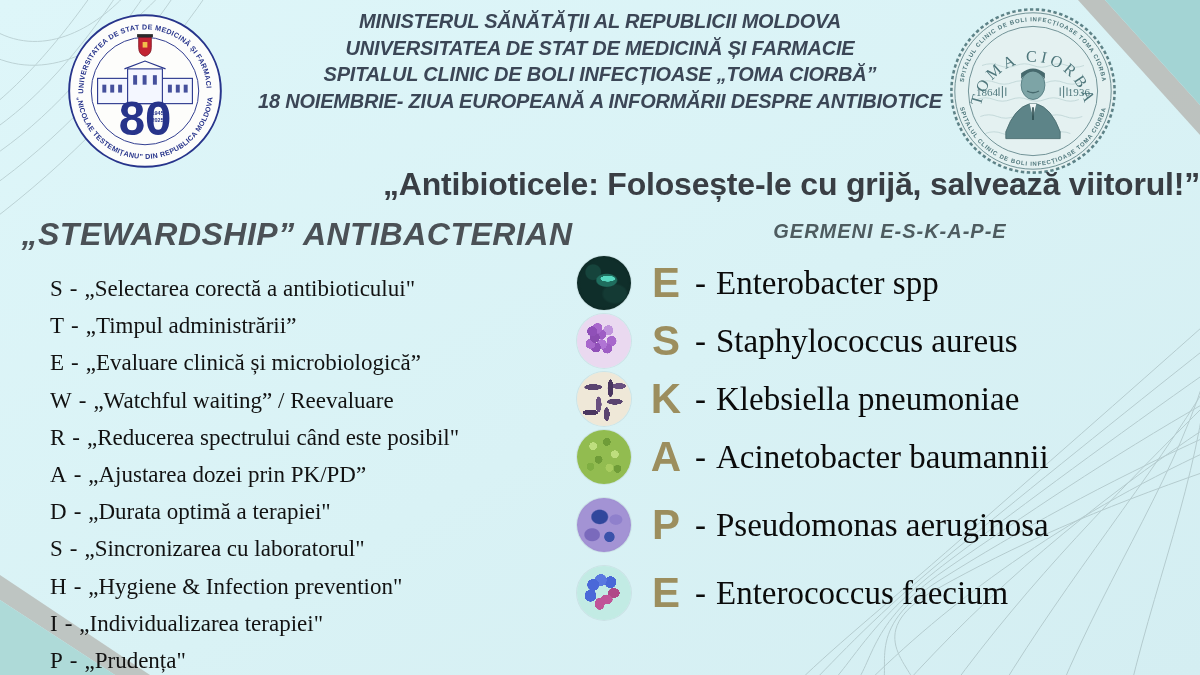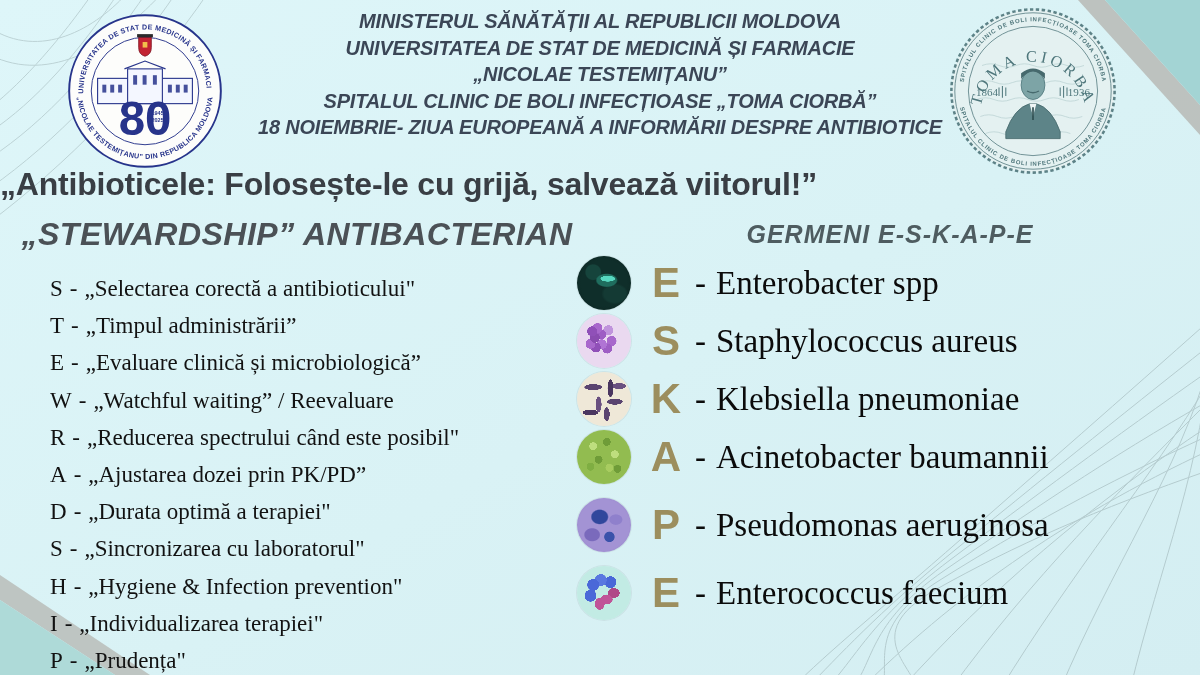--- a/index.html
+++ b/index.html
@@ -14,36 +14,36 @@
     position:absolute;left:225px;top:8px;width:750px;z-index:2;
     text-align:center;color:#3b4656;font-weight:700;font-size:20px;
     line-height:26.5px;letter-spacing:-0.2px;font-style:italic;
   }
   
   .logo-left{position:absolute;left:66px;top:12px;z-index:2;}
   .logo-right{position:absolute;left:948px;top:6px;z-index:2;}
   
   .title{
     position:absolute;left:0;top:166px;width:1200px;z-index:2;
-    text-align:left;font-size:32px;font-weight:800;color:#393e44;letter-spacing:-0.2px;
+    text-align:right;font-size:32px;font-weight:800;color:#393e44;letter-spacing:-0.2px;
   }
   
   .left-heading{
     position:absolute;left:18px;top:216px;width:558px;z-index:2;text-align:center;
     font-size:32px;font-weight:800;font-style:italic;color:#4b5156;letter-spacing:0.5px;
   }
   .stew-list{
     position:absolute;left:38px;top:258px;z-index:2;margin:12px;padding:0;list-style:none;
     font-size:23px;line-height:37.2px;color:#121212;white-space:nowrap;font-family:Liberation Serif, serif;
   }
   .stew-list .sep{margin:0 7px;}
   
   .right-heading{
     position:absolute;left:600px;top:220px;width:580px;z-index:2;text-align:center;
-    font-size:25px;font-weight:800;font-style:italic;color:#4e5c60;letter-spacing:1px;
+    font-size:20px;font-weight:800;font-style:italic;color:#4e5c60;letter-spacing:1px;
   }
   .eskape-list{position:absolute;left:577px;top:254px;z-index:2;}
   .eskape-row{display:flex;align-items:center;height:58px;}
   .eskape-row.gap{margin-top:10px;}
   .micro{width:54px;height:54px;border-radius:50%;flex:none;margin-right:12px;box-shadow:0 0 0 1px rgba(0,0,0,0.06);}
   .big-letter{width:46px;flex:none;text-align:center;font-size:42px;font-weight:700;color:#9c8e5e;margin-right:6px;line-height:1;}
   .germ-dash,.germ-name{font-family:"Liberation Serif",serif;font-size:33px;color:#0b0b0b;white-space:nowrap;}
   .germ-dash{margin-right:10px;}
   
   .micro-enterobacter{background:
@@ -168,21 +168,20 @@
       <rect x="90" y="28" width="20" height="4" fill="#2a2a2a"></rect>
     </g>
     <text x="100" y="156" text-anchor="middle" font-size="60" font-weight="800" fill="#27348b">80</text>
     <text x="116" y="131" text-anchor="middle" font-size="7" font-weight="700" fill="#27348b">1945</text>
     <text x="116" y="139" text-anchor="middle" font-size="7" font-weight="700" fill="#27348b">2025</text>
   </svg>
 
   <div class="header">
     <div>MINISTERUL SĂNĂTĂȚII AL REPUBLICII MOLDOVA</div>
     <div>UNIVERSITATEA DE STAT DE MEDICINĂ ȘI FARMACIE</div>
-    <div>„NICOLAE TESTEMIȚANU”</div>
     <div>SPITALUL CLINIC DE BOLI INFECȚIOASE „TOMA CIORBĂ”</div>
     <div>18 NOIEMBRIE- ZIUA EUROPEANĂ A INFORMĂRII DESPRE ANTIBIOTICE</div>
   </div>
 
   <svg class="logo-right" width="170" height="170" viewBox="0 0 200 200">
     <circle cx="100" cy="100" r="96" fill="#e4f1f1" stroke="#5d8287" stroke-width="3" stroke-dasharray="4 3"></circle>
     <circle cx="100" cy="100" r="92" fill="none" stroke="#5d8287" stroke-width="1"></circle>
     <circle cx="100" cy="100" r="76" fill="none" stroke="#5d8287" stroke-width="1"></circle>
     <defs>
       <path id="hs-top" d="M 18,100 A 82,82 0 0 1 182,100"></path>

